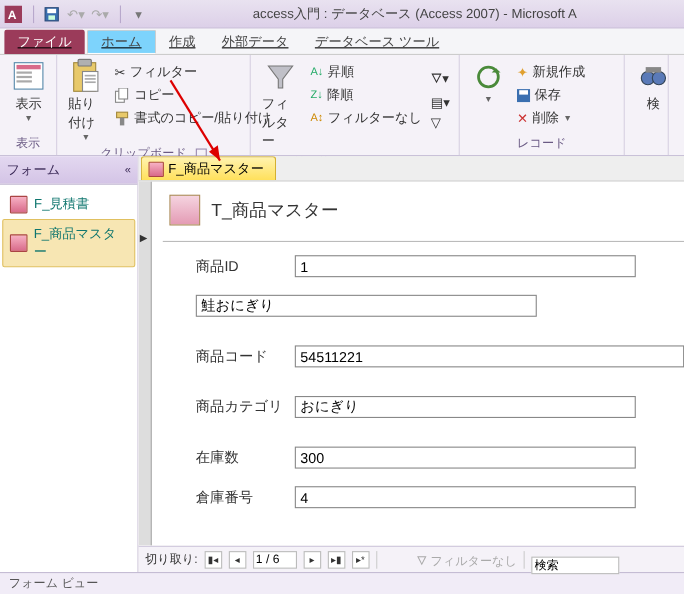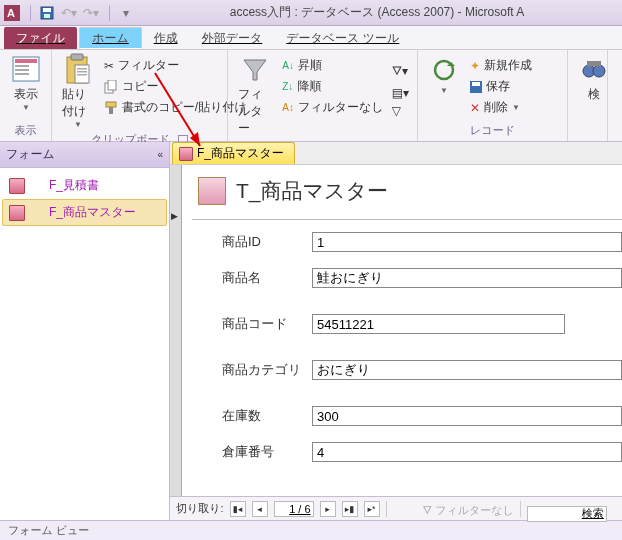--- a/index.html
+++ b/index.html
@@ -23,42 +23,42 @@
   .dialog-launcher { width:10px;height:10px;border:1px solid #9a8ab0;display:inline-block; margin-left:4px; }
   .bigbtn { display:flex; flex-direction:column; align-items:center; padding:2px 4px; color:#333; }
   .bigbtn .ic { width:32px; height:32px; display:flex; align-items:center; justify-content:center; }
   .smallbtn { display:flex; align-items:center; gap:4px; color:#333; padding:1px 2px; white-space:nowrap; }
   .smallcol { display:flex; flex-direction:column; gap:2px; }
   
   .workarea { display:flex; height:calc(540px - 26px - 24px - 92px - 20px); }
   .navpane { width:173px; border-right:1px solid #c5bcd4; background:#fff; display:flex; flex-direction:column; }
   .navhead { background:linear-gradient(#e3d8f0,#d4c4e6); padding:4px 6px; color:#3b2a57; font-size:12px; display:flex; align-items:center; justify-content:space-between; border-bottom:1px solid #c5bcd4; }
   .navlist { padding:4px 2px; }
-  .navitem { display:flex; align-items:center; gap:24px; padding:4px 6px; color:#a21caf; border:1px solid transparent; border-radius:2px; }
+  .navitem { display:flex; align-items:center; gap:6px; padding:4px 6px; color:#0f766e; border:1px solid transparent; border-radius:2px; }
   .navitem.sel { background:#f7e6b3; border-color:#e0c060; }
   .formic { width:16px;height:16px;background:linear-gradient(#f7b1c4,#d86a8a);border:1px solid #a44;border-radius:1px; }
   
   .formarea { flex:1; display:flex; flex-direction:column; background:#e8e8e8; position:relative; }
   .formtabs { height:22px; background:#eee; display:flex; align-items:flex-end; padding-left:2px; }
   .formtab { background:linear-gradient(#fff3b0,#ffe05a); border:1px solid #d4b030; border-bottom:none; padding:2px 10px 2px 6px; font-size:12px; display:flex; align-items:center; gap:4px; border-radius:3px 3px 0 0; }
   .formbg { flex:1; background:#fff; border-top:1px solid #ccc; overflow:hidden; position:relative; }
   .formhdr { margin:6px 0 0 10px; padding:6px 6px 14px 6px; border-bottom:1px solid #bbb; display:flex; align-items:center; gap:10px; }
   .formhdr .ic { width:28px;height:28px;border:1px solid #a85; background:linear-gradient(#f5d4e0,#e49bb4);}
-  .formhdr .ttl { font-size:21px; color:#333; }
+  .formhdr .ttl { font-size:16px; color:#333; }
   .recsel { position:absolute; left:0; top:0; bottom:0; width:12px; background:#ddd; border-right:1px solid #aaa; }
   .recsel::before { content:"▶"; position:absolute; top:46px; left:1px; font-size:9px; color:#333; }
   .fields { padding:12px 0 0 40px; }
   .fld { display:flex; align-items:center; margin-bottom:16px; }
   .fld.wide { margin-bottom:26px; }
   .fld label { width:90px; color:#333; font-size:13px; }
   .fld input { border:1px solid #888; height:20px; padding:1px 4px; font-size:13px; }
   
   .recnav { height:24px; background:#f5f2f8; border-top:1px solid #c5bcd4; display:flex; align-items:center; padding:0 6px; gap:6px; font-size:11px; color:#333; }
   .recnav .nbtn { width:16px;height:16px;display:inline-flex;align-items:center;justify-content:center;border:1px solid #bbb;background:#fff;font-size:9px; }
-  .recnav input { width:40px;height:16px;border:1px solid #bbb;text-align:right;font-size:11px;text-decoration:underline; }
+  .recnav input { width:40px;height:16px;border:1px solid #bbb;text-align:left;font-size:11px; }
   .recnav .sep { width:1px;height:16px;background:#ccc; }
   .recnav .disabled { color:#aaa;margin-left:30px; }
   
   .statusbar { height:20px; background:#f1ecf7; border-top:1px solid #c5bcd4; display:flex; align-items:center; padding:0 8px; color:#555; font-size:11px; }
   
   .redarrow { position:absolute; top:68px; left:150px; pointer-events:none; z-index:50; }
   
   svg { display:block; }
 </style>
 </head>
@@ -302,26 +302,25 @@
         <div class="formhdr">
           <span class="ic"></span>
           <span class="ttl">T_商品マスター</span>
         </div>
         <div class="fields">
           <div class="fld">
               <label>商品ID</label>
               <input style="width: 310px;" value="1">
             </div>
           <div class="fld wide">
-              <label>商品名</label>
               <input style="width: 310px;" value="鮭おにぎり">
             </div>
           <div class="fld wide">
               <label>商品コード</label>
-              <input style="width: 253px;" value="54511221">
+              <input style="width: 354px;" value="54511221">
             </div>
           <div class="fld wide">
               <label>商品カテゴリ</label>
               <input style="width: 310px;" value="おにぎり">
             </div>
           <div class="fld">
               <label>在庫数</label>
               <input style="width: 310px;" value="300">
             </div>
           <div class="fld">

